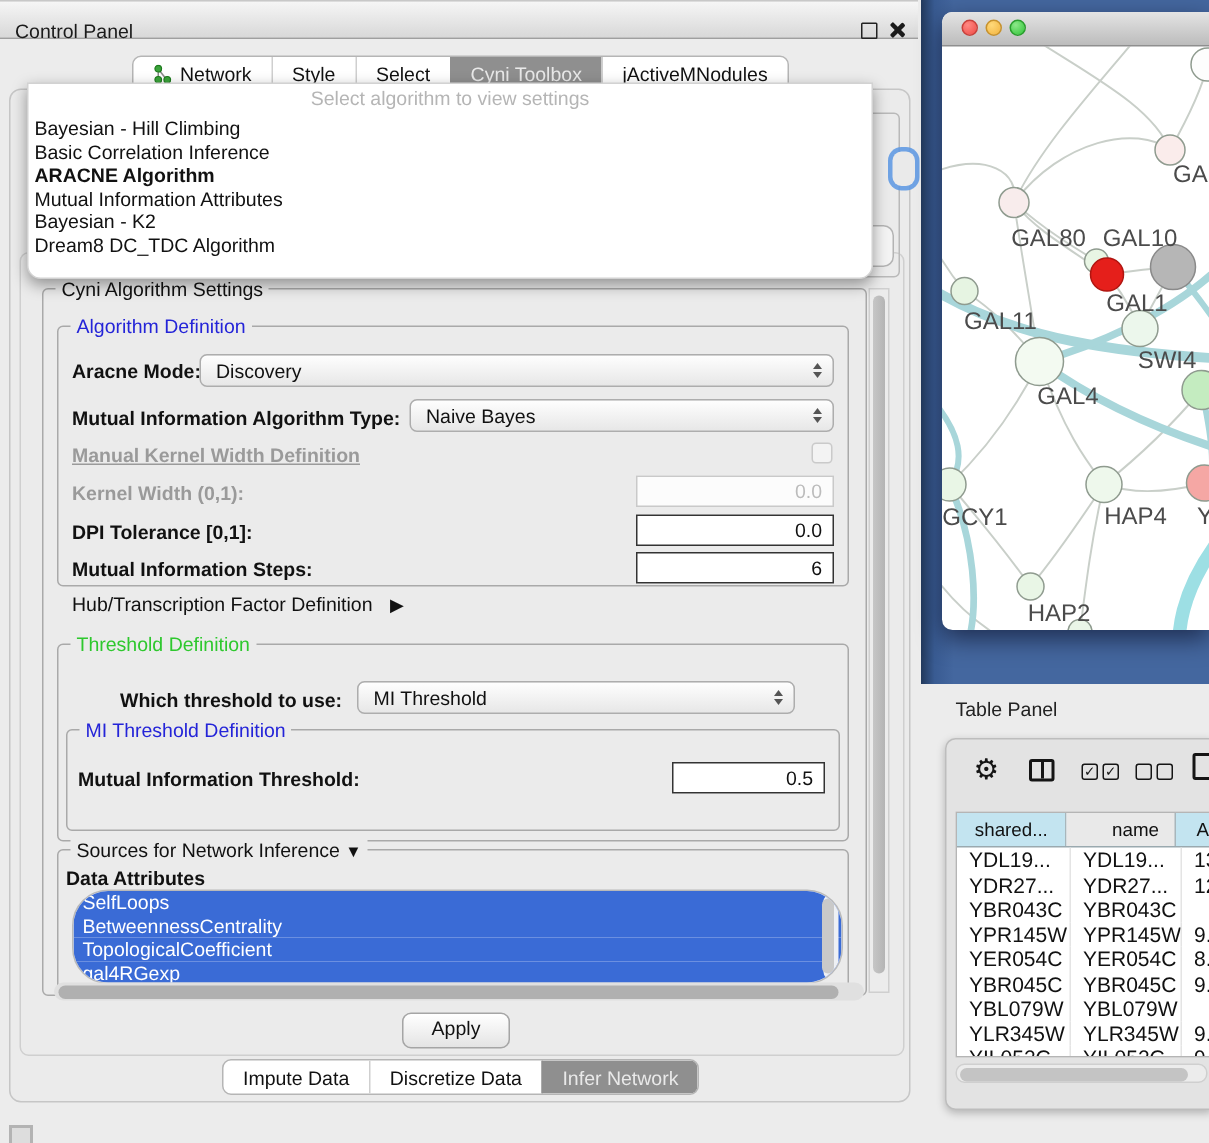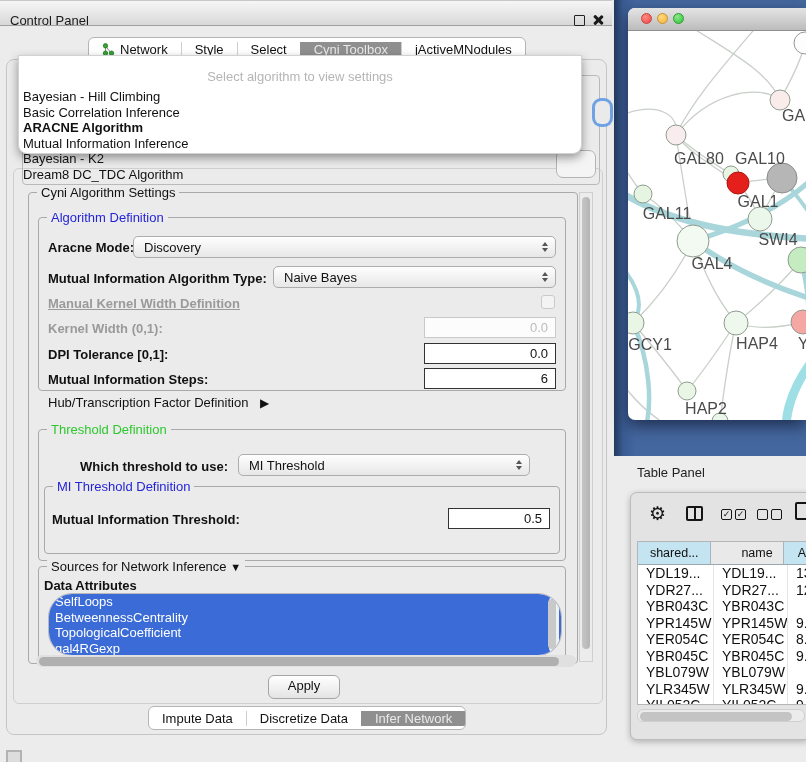--- a/index.html
+++ b/index.html
@@ -9,37 +9,37 @@
   .cp-titlebar{left:0;top:8;width:612px;height:24px;
     background:linear-gradient(#f6f6f6,#d8d8d8);
     border-top:1px solid #c8c8c8;border-bottom:1px solid #9f9f9f;}
   .cp-title{left:10px;top:12px;font-size:13px;color:#1a1a1a;}
   .float-box{left:574px;top:14px;width:9px;height:9px;border:1.6px solid #222;border-radius:1px;}
   .xicon{left:592px;top:13px;width:12px;height:12px;}
   .xicon::before,.xicon::after{content:"";position:absolute;left:5px;top:0;width:2.6px;height:12px;background:#1a1a1a;border-radius:1px;}
   .xicon::before{transform:rotate(45deg);} .xicon::after{transform:rotate(-45deg);}
   
   .tabs{left:88px;top:37px;height:22px;display:flex;background:#fff;
-    border:1px solid #b5b5b5;border-radius:6px;overflow:hidden;font-size:13px;align-items:center;}
+    border:1px solid #b5b5b5;border-radius:6px;overflow:hidden;font-size:13px;}
   .tab{display:flex;align-items:center;gap:5px;padding:0 13px;border-left:1px solid #cfcfcf;color:#111;white-space:nowrap;}
   .tab:first-child{border-left:none;}
   .tab.sel{background:#8f8f8f;color:#e9e9e9;border-left-color:#8f8f8f;}
   
   .outer{left:6px;top:59px;width:599px;height:674px;background:#ebebeb;
     border:1px solid #c6c6c6;border-radius:8px;}
   .inner{left:13px;top:168px;width:588px;height:534px;background:#ebebeb;
     border:1px solid #cfcfcf;border-radius:6px;}
   .frag-group{left:22px;top:75px;width:576px;height:108px;border:1px solid #b9b9b9;border-radius:4px;}
   .frag-combo{left:595px;top:101px;width:15px;height:23px;background:#eaeaea;border-radius:6px;
     box-shadow:0 0 0 3px rgba(90,150,227,.85);}
   .frag-field{left:556px;top:150px;width:38px;height:26px;background:#f4f4f4;border:1.5px solid #b4b4b4;border-radius:7px;}
   
-  .dropdown{left:18px;top:55px;width:564px;height:99px;background:#fff;z-index:10;
+  .dropdown{left:18px;top:55px;width:564px;height:131px;background:#fff;z-index:10;
     border:1px solid #d2d2d2;border-radius:0 0 9px 9px;box-shadow:0 4px 10px rgba(0,0,0,.38);
-    padding-top:12px;box-sizing:border-box;}
+    padding-top:1px;box-sizing:border-box;}
   .dd-ph{text-align:center;color:#b5b5b5;font-size:13px;height:18px;line-height:18px;margin-bottom:3px;}
   .ditem{font-size:13px;height:15.5px;line-height:15.5px;padding-left:4px;color:#111;white-space:nowrap;}
   .ditem.bold{font-weight:bold;}
   
   .fs{border:1px solid #a9a9a9;border-radius:4px;background:transparent;}
   .legend{position:absolute;top:-8px;left:8px;background:#ebebeb;padding:0 4px;font-size:13px;line-height:15px;white-space:nowrap;}
   .lbl{font-size:13px;font-weight:bold;white-space:nowrap;}
   .lbl.dis{color:#9a9a9a;}
   .combo{background:linear-gradient(#fefefe,#e7e7e7);border:1px solid #adadad;border-radius:5px;
     font-size:13px;display:flex;align-items:center;box-sizing:border-box;padding-left:10px;}
@@ -128,21 +128,21 @@
 
 <div class="abs frag-group"></div>
 <div class="abs frag-combo"></div>
 <div class="abs frag-field"></div>
 
 <div class="abs dropdown">
   <div class="dd-ph">Select algorithm to view settings</div>
   <div class="ditem">Bayesian - Hill Climbing</div>
   <div class="ditem">Basic Correlation Inference</div>
   <div class="ditem bold">ARACNE Algorithm</div>
-  <div class="ditem">Mutual Information Inference</div>
+  <div class="ditem">Mutual Information Attributes</div>
   <div class="ditem">Bayesian - K2</div>
   <div class="ditem">Dream8 DC_TDC Algorithm</div>
 </div>
 
 <div class="abs fs" style="left:28px;top:192px;width:548px;height:470px;">
   <div class="legend" style="color:#111;">Cyni Algorithm Settings</div>
 </div>
 <div class="abs vsb" style="left:579px;top:192px;width:14px;height:470px;">
   <div class="thumb" style="top:4px;height:452px;"></div>
 </div>

